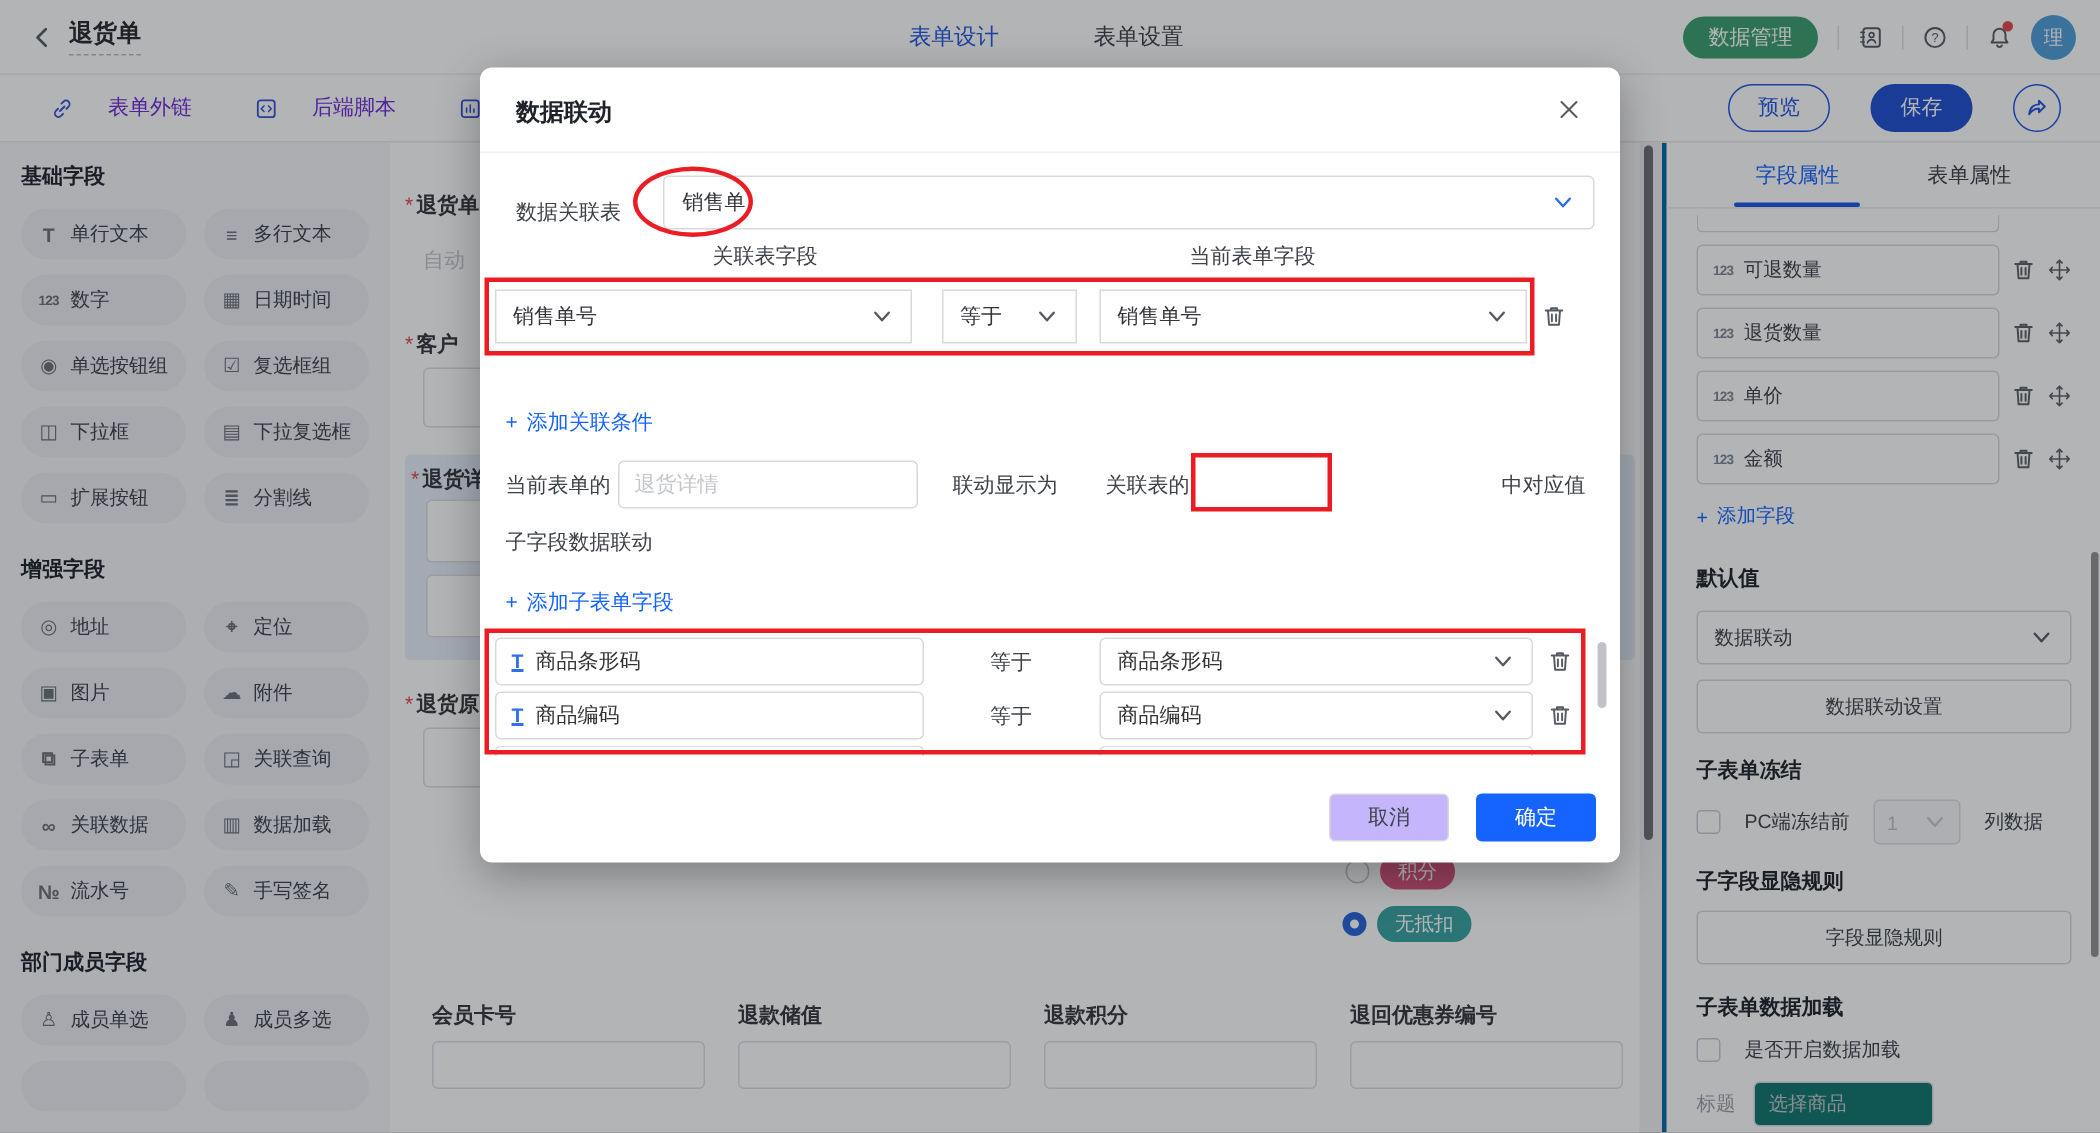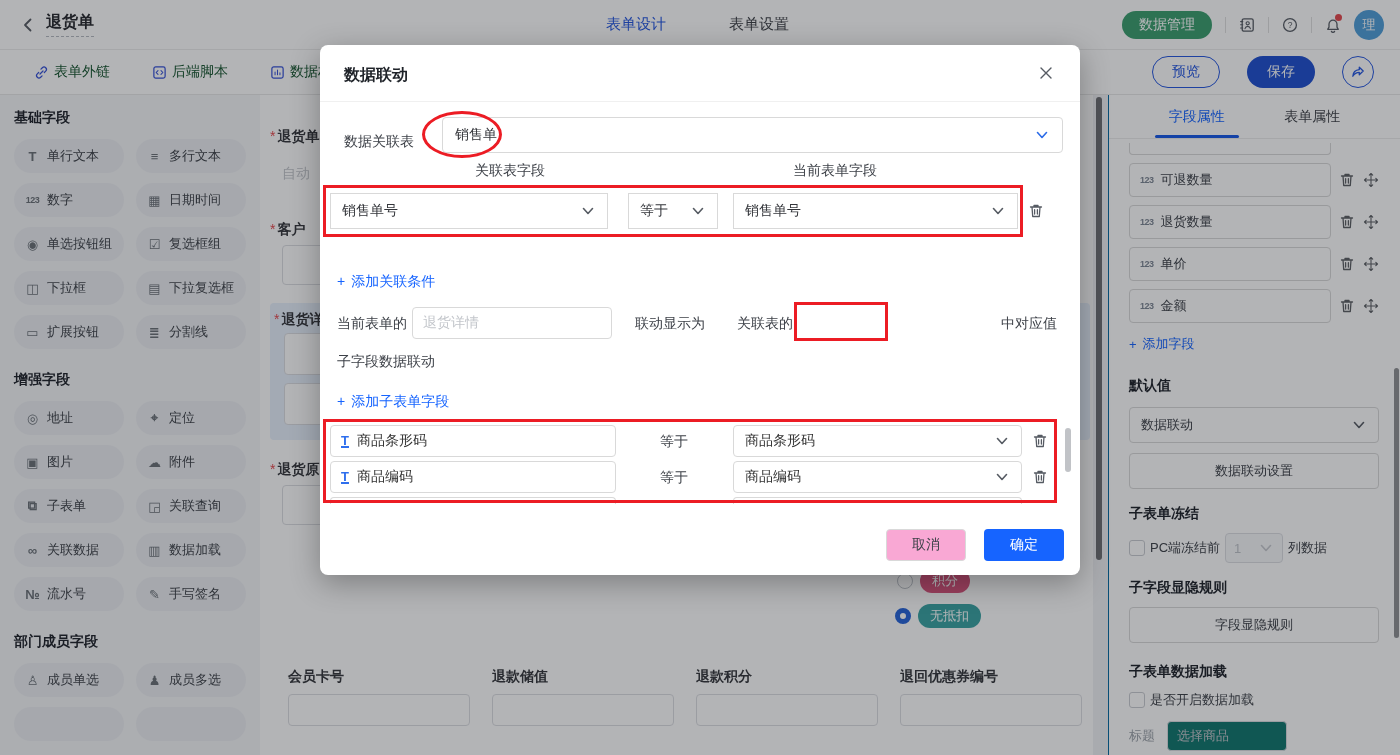--- a/index.html
+++ b/index.html
@@ -24,21 +24,21 @@
   .icon-btn { width:22px; height:22px; color:#45484e; cursor:pointer; }
   .bell-wrap { position:relative; }
   .bell-wrap::after { content:""; position:absolute; right:-1px; top:-2px; width:7px; height:7px;
                       border-radius:50%; background:#e5484d; }
   .avatar { width:30px; height:30px; border-radius:50%; background:#4f9ed9; color:#fff; font-size:13px;
             display:flex; align-items:center; justify-content:center; cursor:pointer; }
 
   
   .toolbar { position:absolute; left:0; top:50px; width:1400px; height:45px; background:#fff;
              border-bottom:1px solid #e8e8e8; display:flex; align-items:center; padding:0 34px; gap:42px; z-index:2; }
-  .tool-link { display:flex; align-items:center; gap:5px; color:#14532d; font-size:14px; cursor:pointer; }
+  .tool-link { display:flex; align-items:center; gap:23px; color:#6d28d9; font-size:14px; cursor:pointer; }
   .tool-link svg { color:#3450d8; width:15px; height:15px; }
   .toolbar-right { position:absolute; right:26px; top:6px; display:flex; align-items:center; gap:27px; }
   .btn-preview { width:68px; height:32px; border:1px solid #2456e0; color:#2456e0; background:#fff;
                  border-radius:16px; font-size:14px; display:flex; align-items:center; justify-content:center; cursor:pointer; }
   .btn-save { width:68px; height:32px; background:#1e4fd0; color:#fff; border-radius:16px; font-size:14px;
               display:flex; align-items:center; justify-content:center; cursor:pointer; }
   .btn-share { width:32px; height:32px; border:1px solid #2456e0; border-radius:50%; color:#2456e0;
                display:flex; align-items:center; justify-content:center; cursor:pointer; }
 
   
@@ -64,21 +64,21 @@
                display:flex; align-items:center; cursor:pointer; }
   .badge-rose { background:#d9537d; }
   .badge-teal { background:#38a3a3; }
   .bf-label { position:absolute; font-size:14px; font-weight:700; color:#34363b; }
   .bf-input { position:absolute; width:182px; height:32px; border:1px solid #dcdee2; border-radius:4px; background:#fff; }
   .cv-scrollbar { position:absolute; left:1096px; top:97px; width:6px; height:463px; border-radius:3px;
                   background:#6d6f73; z-index:3; cursor:grab; }
 
   
   .rightpanel { position:absolute; right:0; top:95px; width:292px; bottom:0; background:#fff;
-                border-left:1px solid #0369a1; padding:0 20px; z-index:1; }
+                border-left:3px solid #0369a1; padding:0 20px; z-index:1; }
   .rp-tabs { height:44px; display:flex; align-items:center; justify-content:space-around;
              border-bottom:1px solid #ececec; margin:0 -20px; padding:0 30px; }
   .rp-tab { font-size:14px; color:#3c3f45; cursor:pointer; position:relative; padding:12px 8px; }
   .rp-tab.active { color:#1664ff; }
   .rp-tab.active::after { content:""; position:absolute; left:-6px; right:-6px; bottom:0; height:3px;
                           background:#1557e8; border-radius:2px; }
   .rp-partial-box { height:12px; margin-top:4px; width:202px; border:1px solid #d9d9d9; border-top:none;
                     border-radius:0 0 4px 4px; }
   .rp-row { position:relative; height:34px; margin-top:8px; }
   .rp-row:first-of-type { margin-top:10px; }
@@ -90,21 +90,21 @@
   .rp-row .mv { position:absolute; left:234px; top:9px; cursor:pointer; color:#5c5f64; }
   .add-link { margin-top:12px; font-size:13px; color:#1664ff; cursor:pointer; display:flex; gap:6px; align-items:center; }
   .rp-h4 { font-size:14px; font-weight:700; color:#1d2129; }
   .mt24{margin-top:24px;} .mt16{margin-top:16px;} .mt20{margin-top:20px;}
   .rp-select { margin-top:12px; width:250px; height:36px; border:1px solid #d9d9d9; border-radius:4px;
                display:flex; align-items:center; justify-content:space-between; padding:0 11px; font-size:13px;
                color:#3d4148; cursor:pointer; background:#fff; }
   .rp-btn { margin-top:10px; width:250px; height:36px; border:1px solid #d9d9d9; border-radius:4px;
             background:#fff; display:flex; align-items:center; justify-content:center; font-size:13px;
             color:#3d4148; cursor:pointer; }
-  .chk-row { margin-top:10px; display:flex; align-items:center; gap:5px; font-size:13px; color:#3d4148; }
+  .chk-row { margin-top:10px; display:flex; align-items:center; gap:16px; font-size:13px; color:#3d4148; }
   .checkbox { width:16px; height:16px; border:1px solid #c9ccd1; border-radius:3px; background:#fff; cursor:pointer; flex:none; }
   .mini-select { width:58px; height:30px; border:1px solid #dcdee2; border-radius:4px; background:#f7f8fa;
                  color:#bfc3c9; font-size:13px; display:flex; align-items:center; justify-content:space-between;
                  padding:0 8px; }
   .title-row { margin-top:12px; display:flex; align-items:center; gap:12px; }
   .gray-lbl { font-size:13px; color:#9aa0a8; }
   .dis-input { width:120px; height:30px; border:1px solid #dcdee2; border-radius:4px; background:#0f766e;
                color:#c3c6cb; font-size:13px; display:flex; align-items:center; padding:0 9px; }
   .rp-scrollbar { position:absolute; right:1px; top:273px; width:5px; height:270px; border-radius:3px;
                   background:#8f9194; cursor:grab; }
@@ -133,21 +133,21 @@
              display:flex; align-items:center; gap:8px; padding:0 10px; background:#fff; }
   .tico { color:#2f6fed; font-weight:700; font-size:13px; border-bottom:2px solid #2f6fed; line-height:11px; }
   .sub-sel { position:absolute; height:32px; width:289px; border:1px solid #d9d9d9; border-radius:4px;
              display:flex; align-items:center; justify-content:space-between; padding:0 11px; cursor:pointer; background:#fff; }
   .trash-red { position:absolute; color:#f15b5b; cursor:pointer; }
   .partial-box { position:absolute; height:7px; border:1px solid #d9d9d9; border-bottom:none; border-radius:4px 4px 0 0; }
   .m-scrollthumb { position:absolute; left:745px; top:383px; width:6px; height:44px; background:#c1c3c7;
                    border-radius:3px; cursor:grab; }
   .m-btn { position:absolute; top:484px; width:80px; height:32px; border-radius:4px; font-size:14px;
            display:flex; align-items:center; justify-content:center; cursor:pointer; }
-  .m-cancel { left:566px; background:#f9a8d4; border:1px solid #d9d9d9; color:#3d4148; }
+  .m-cancel { left:566px; background:#c4b5fd; border:1px solid #d9d9d9; color:#3d4148; }
   .m-confirm { left:664px; background:#1664ff; color:#fff; }
 
   
   .anno { position:absolute; border:3px solid #ec1c24; pointer-events:none; z-index:60; }
   .anno.ellipse { border-radius:50%; }
 </style>
 </head>
 <body>
 
 <svg width="0" height="0" style="position:absolute">

